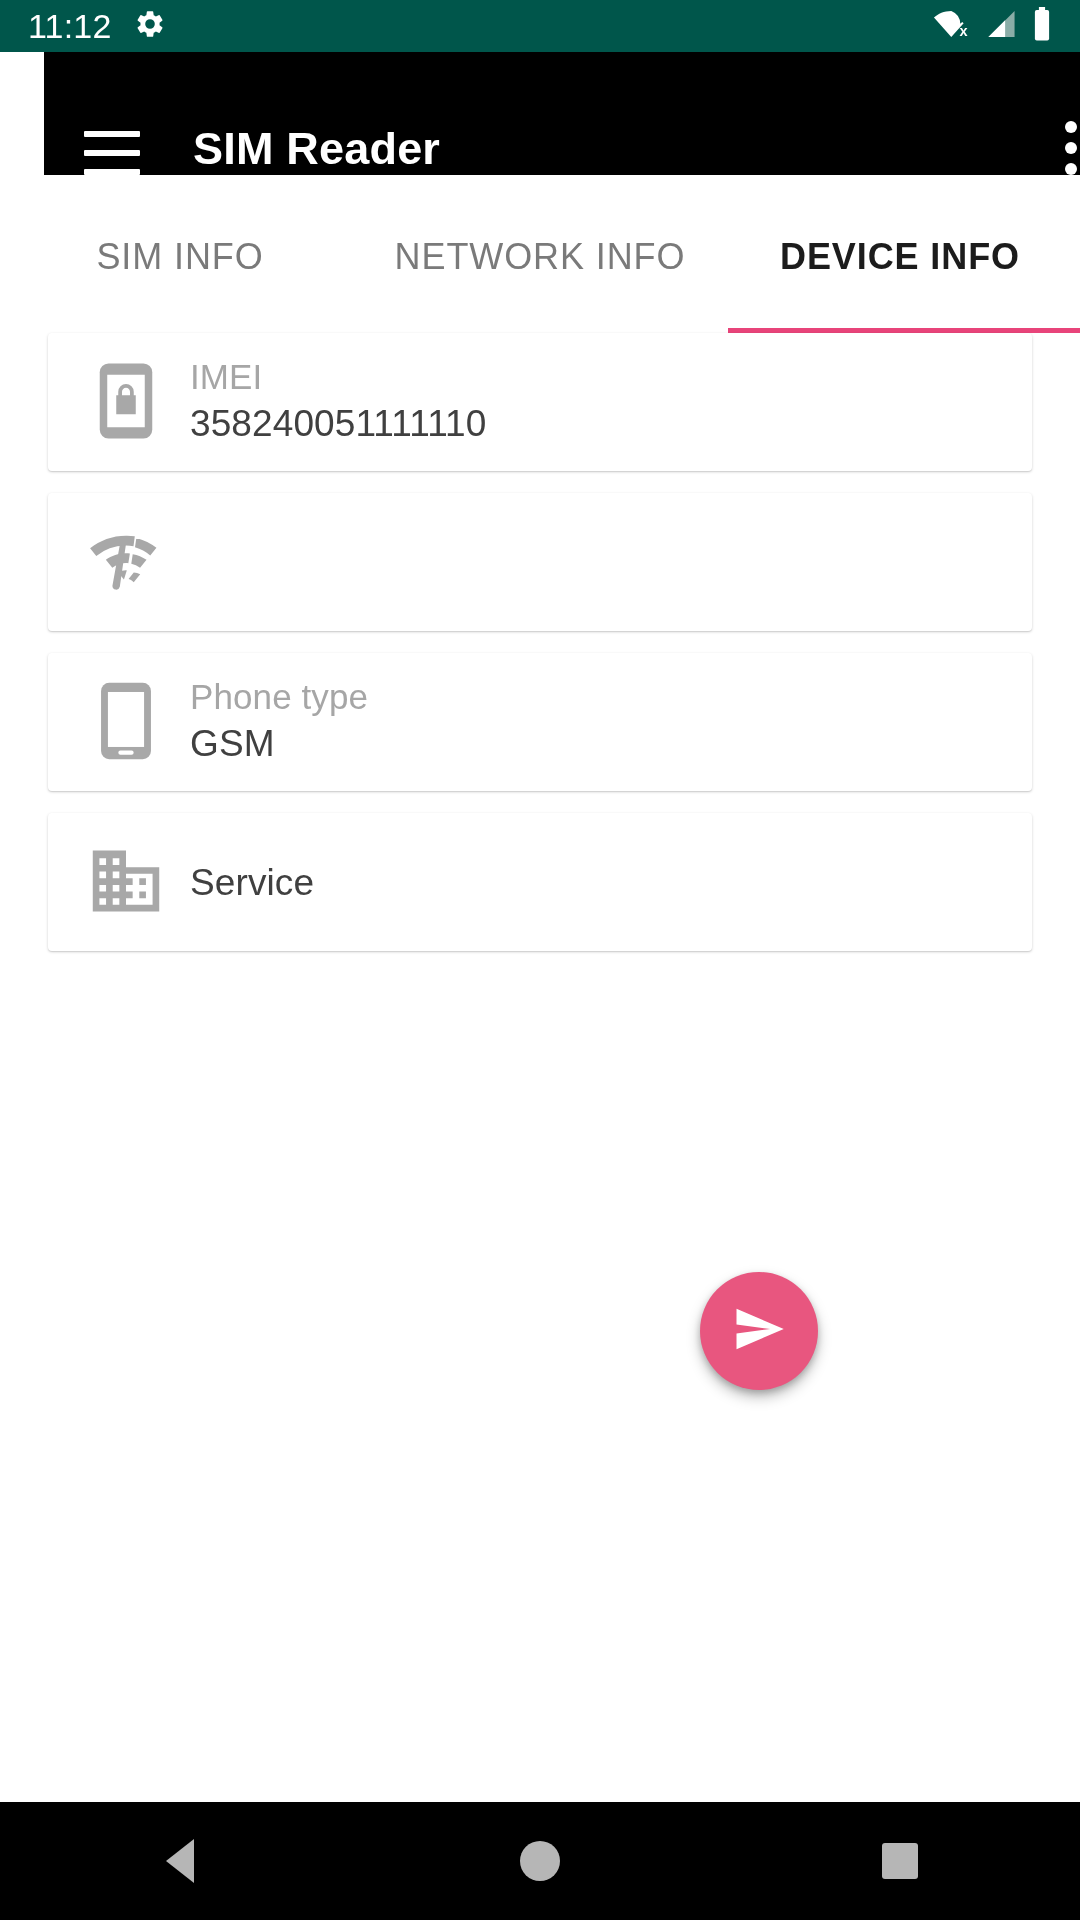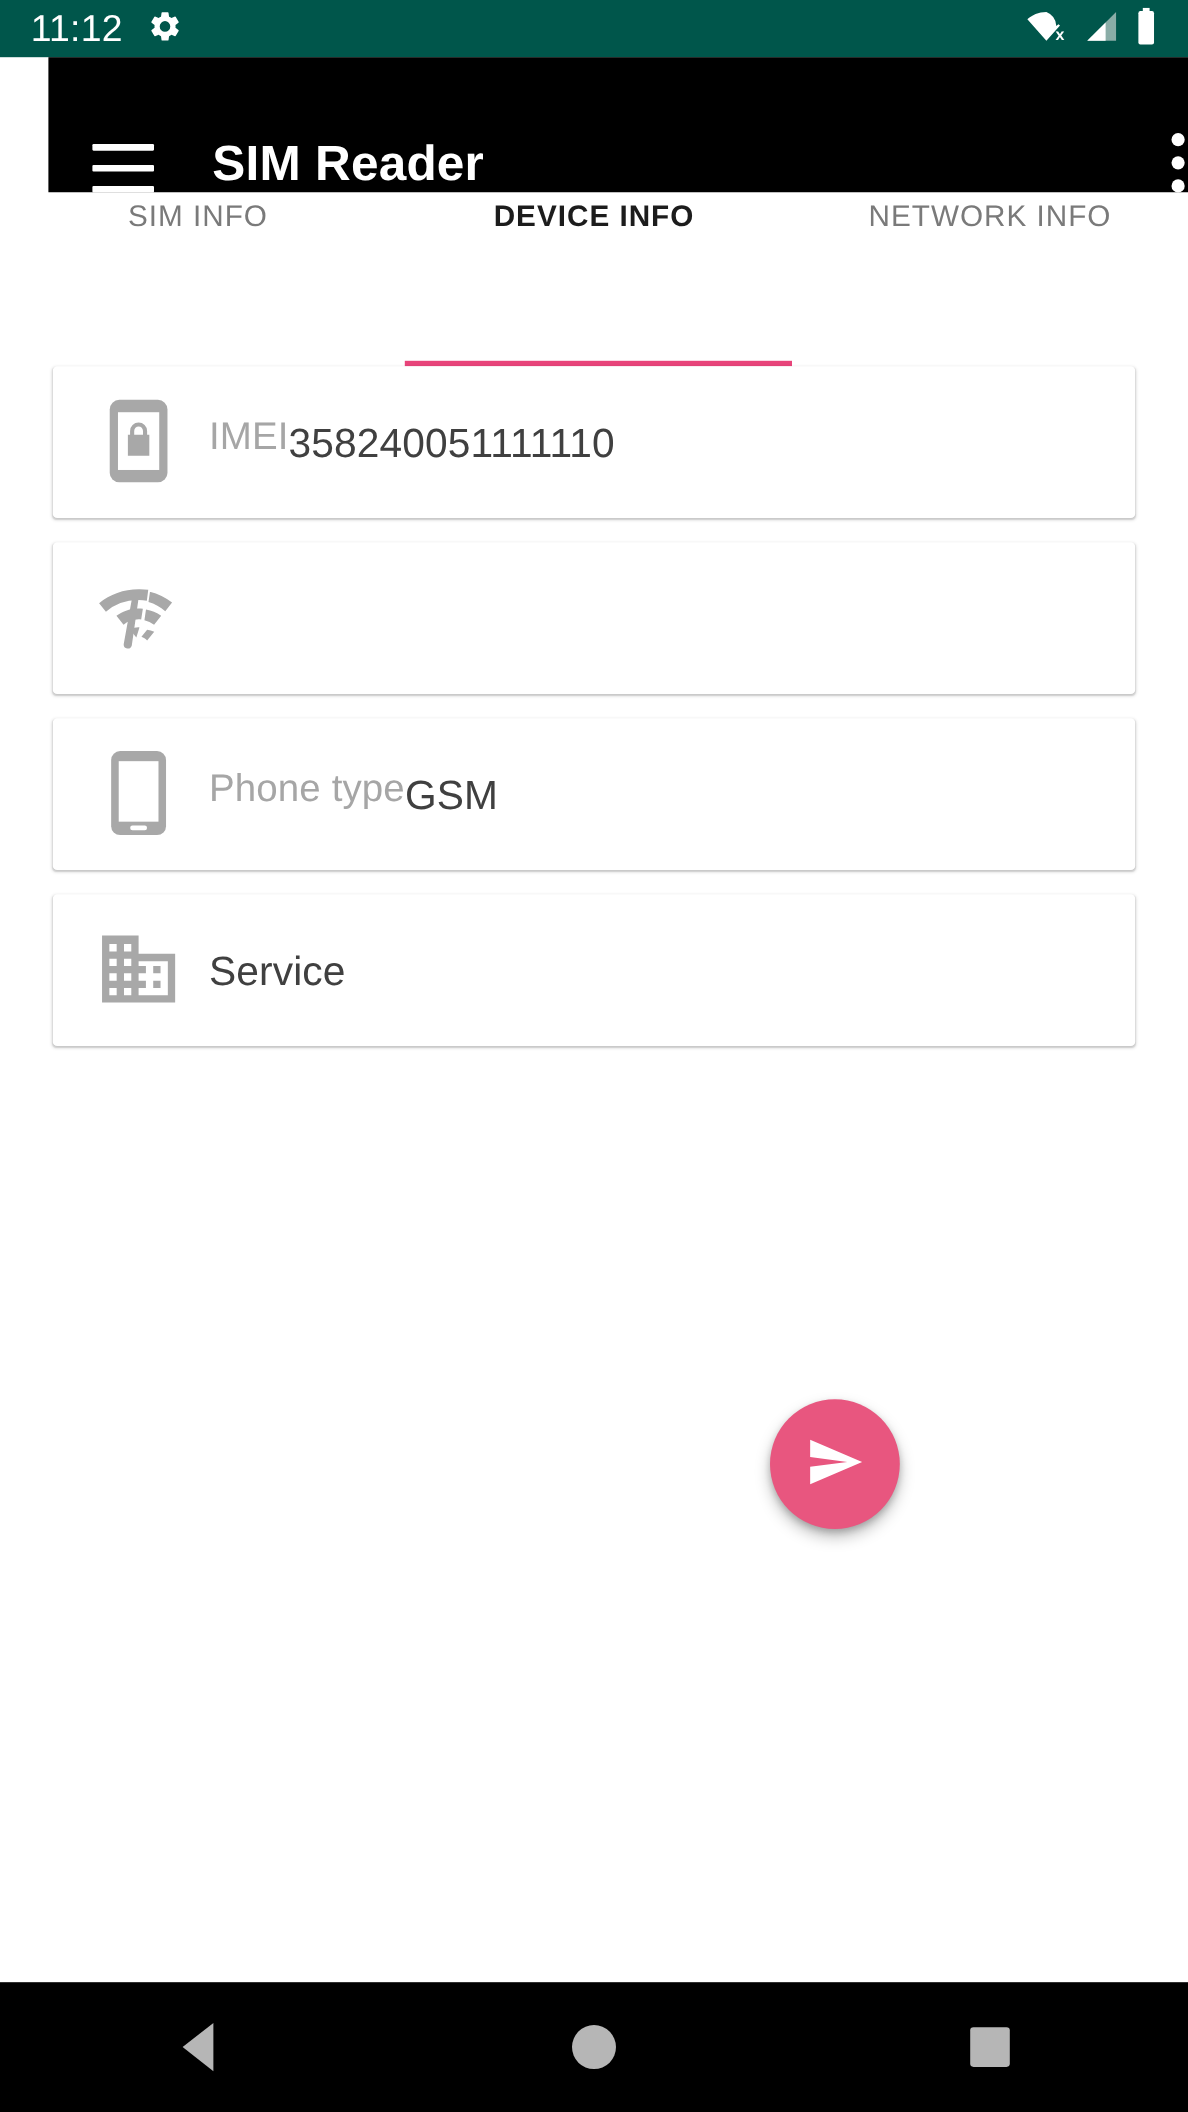--- a/index.html
+++ b/index.html
@@ -48,22 +48,22 @@
   }
   .overflow-btn i { display:block; width:12px; height:12px; border-radius:50%; background:#ffffff; }
 
   
   .tab-bar {
     position:absolute; top:175px; left:0; width:1080px; height:158px;
     background:#ffffff; display:flex; align-items:center;
   }
   .tab {
     flex:1 1 0; height:100%;
-    display:flex; align-items:flex-start; justify-content:center;
-    font-size:27px; letter-spacing:0.9px; color:#7a7a7a;
+    display:flex; align-items:center; justify-content:center;
+    font-size:36px; letter-spacing:0.9px; color:#7a7a7a;
     cursor:pointer; user-select:none; position:relative;
     text-transform:uppercase; padding-top:6px;
   }
   .tab.active { color:#1c1c1c; font-weight:bold; }
   .tab-indicator {
     position:absolute; bottom:0; left:8px; right:0; height:5px;
     background:#e8447a;
   }
 
   
@@ -74,21 +74,21 @@
     box-shadow:0 1px 3px rgba(0,0,0,0.17), 0 1px 1px rgba(0,0,0,0.08);
     display:flex; align-items:center;
     padding:22px 28px 24px 32px;
     min-height:118px;
     cursor:pointer;
   }
   .card-icon {
     width:92px; min-width:92px; height:92px;
     display:flex; align-items:center; justify-content:center;
   }
-  .card-text { display:flex; flex-direction:row; justify-content:center; margin-left:18px; }
+  .card-text { display:flex; flex-direction:column; justify-content:center; margin-left:18px; }
   .card-label { font-size:35px; color:#a6a6a6; line-height:1.18; letter-spacing:0.1px; }
   .card-value { font-size:37px; color:#404040; line-height:1.2; margin-top:5px; letter-spacing:0.1px; }
 
   
   .fab {
     position:absolute; left:700px; top:1272px;
     width:118px; height:118px; border-radius:50%;
     background:#e8567f;
     box-shadow:0 7px 14px rgba(0,0,0,0.26), 0 3px 6px rgba(0,0,0,0.18);
     display:flex; align-items:center; justify-content:center;
@@ -152,26 +152,26 @@
       <i></i>
       <i></i>
       <i></i>
     </div>
   </div>
 
   <div class="tab-bar">
     <div class="tab">
       <span>SIM INFO</span>
     </div>
+    <div class="tab">
+      <span>NETWORK INFO</span>
+    </div>
     <div class="tab active">
       <span>DEVICE INFO</span>
       <span class="tab-indicator"></span>
-    </div>
-    <div class="tab">
-      <span>NETWORK INFO</span>
     </div>
   </div>
 
   <div class="card-list">
 
     <div class="card">
       <div class="card-icon">
         <svg width="60" height="82" viewBox="0 0 24 32" aria-hidden="true">
           <rect x="1.5" y="1" width="21" height="30" rx="3.5" fill="#a8a8a8"></rect>
           <rect x="4.5" y="5.5" width="15" height="21" fill="#ffffff"></rect>

